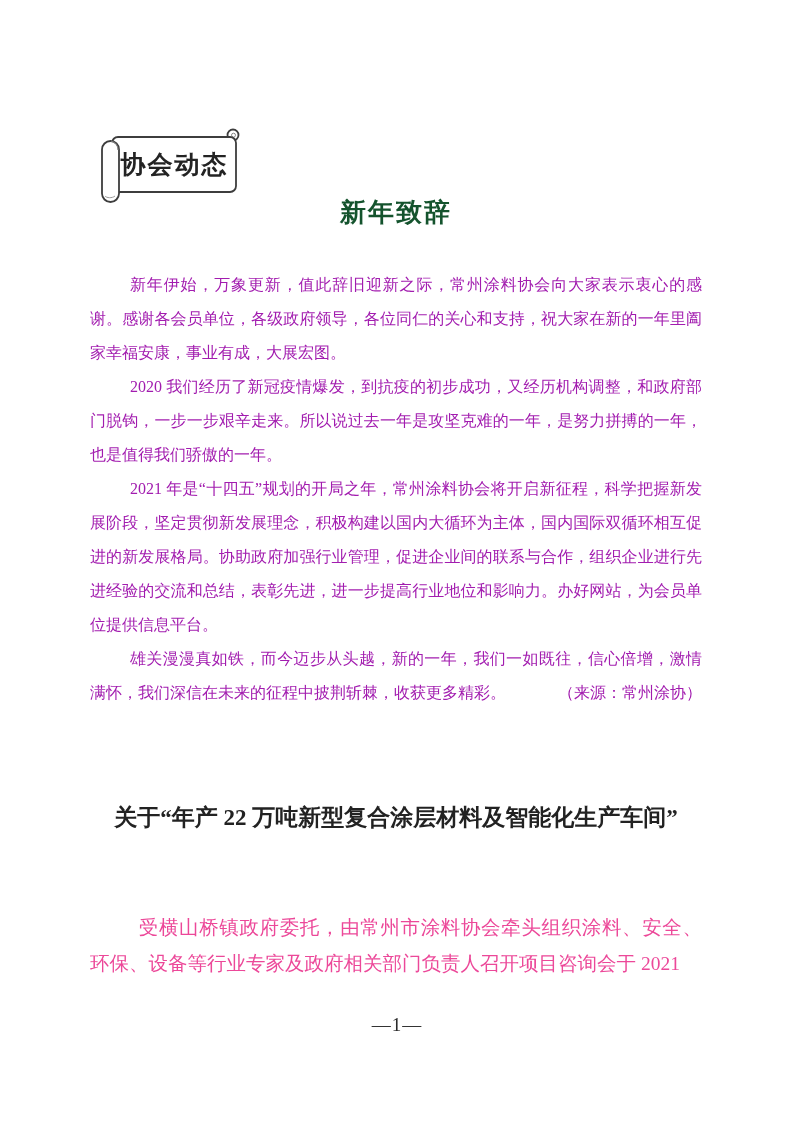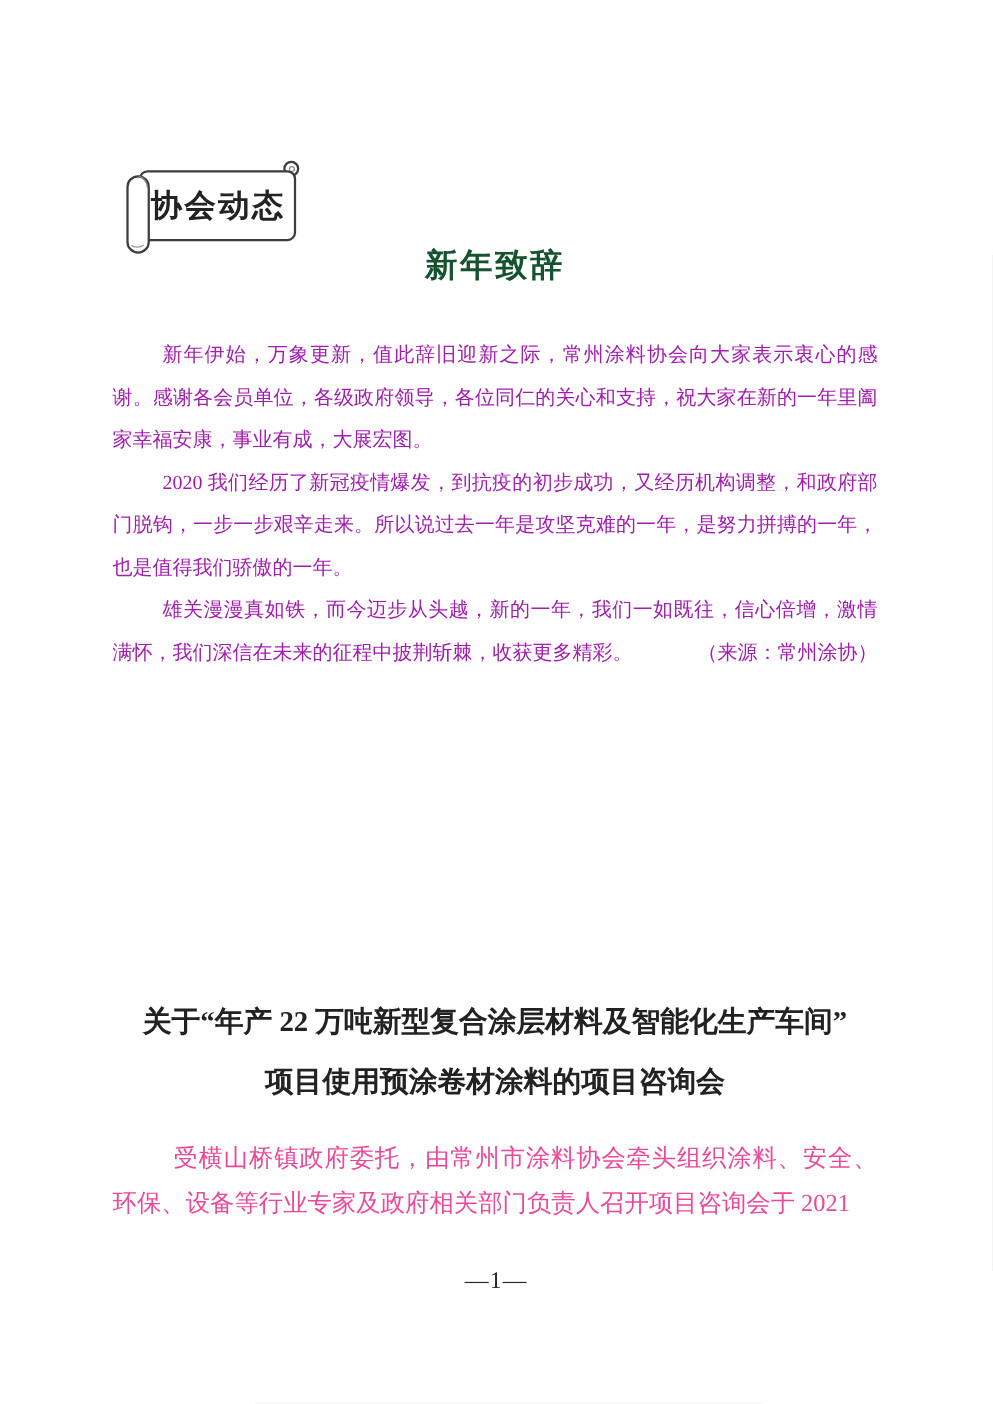--- a/index.html
+++ b/index.html
@@ -143,26 +143,26 @@
       <path d="M7 72 c1.5 2 7 2.5 10 0" fill="none" stroke="#9a9a9a" stroke-width="1"></path>
     </svg>
     <div class="badge-label">协会动态</div>
   </div>
 
   <div class="a1-title">新年致辞</div>
 
   <div class="a1-body">
     <p>新年伊始，万象更新，值此辞旧迎新之际，常州涂料协会向大家表示衷心的感谢。感谢各会员单位，各级政府领导，各位同仁的关心和支持，祝大家在新的一年里阖家幸福安康，事业有成，大展宏图。</p>
     <p>2020 我们经历了新冠疫情爆发，到抗疫的初步成功，又经历机构调整，和政府部门脱钩，一步一步艰辛走来。所以说过去一年是攻坚克难的一年，是努力拼搏的一年，也是值得我们骄傲的一年。</p>
+    <p>2021 年是“十四五”规划的开局之年，常州涂料协会将开启新征程，科学把握新发展阶段，坚定贯彻新发展理念，积极构建以国内大循环为主体，国内国际双循环相互促进的新发展格局。协助政府加强行业管理，促进企业间的联系与合作，组织企业进行先进经验的交流和总结，表彰先进，进一步提高行业地位和影响力。办好网站，为会员单位提供信息平台。</p>
     <p class="para-with-source"><span>雄关漫漫真如铁，而今迈步从头越，新的一年，我们一如既往，信心倍增，激情满怀，我们深信在未来的征程中披荆斩棘，收获更多精彩。</span><span class="source">（来源：常州涂协）</span></p>
   </div>
 
   <div class="a2-title">
     <div class="t-line">关于“年产 22 万吨新型复合涂层材料及智能化生产车间”</div>
-    <div class="t-line">项目使用预涂卷材涂料的项目咨询会</div>
   </div>
 
   <div class="a2-body">
     <p>受横山桥镇政府委托，由常州市涂料协会牵头组织涂料、安全、环保、设备等行业专家及政府相关部门负责人召开项目咨询会于 2021</p>
   </div>
 
   <div class="page-number">—1—</div>
 
 </div>
 

